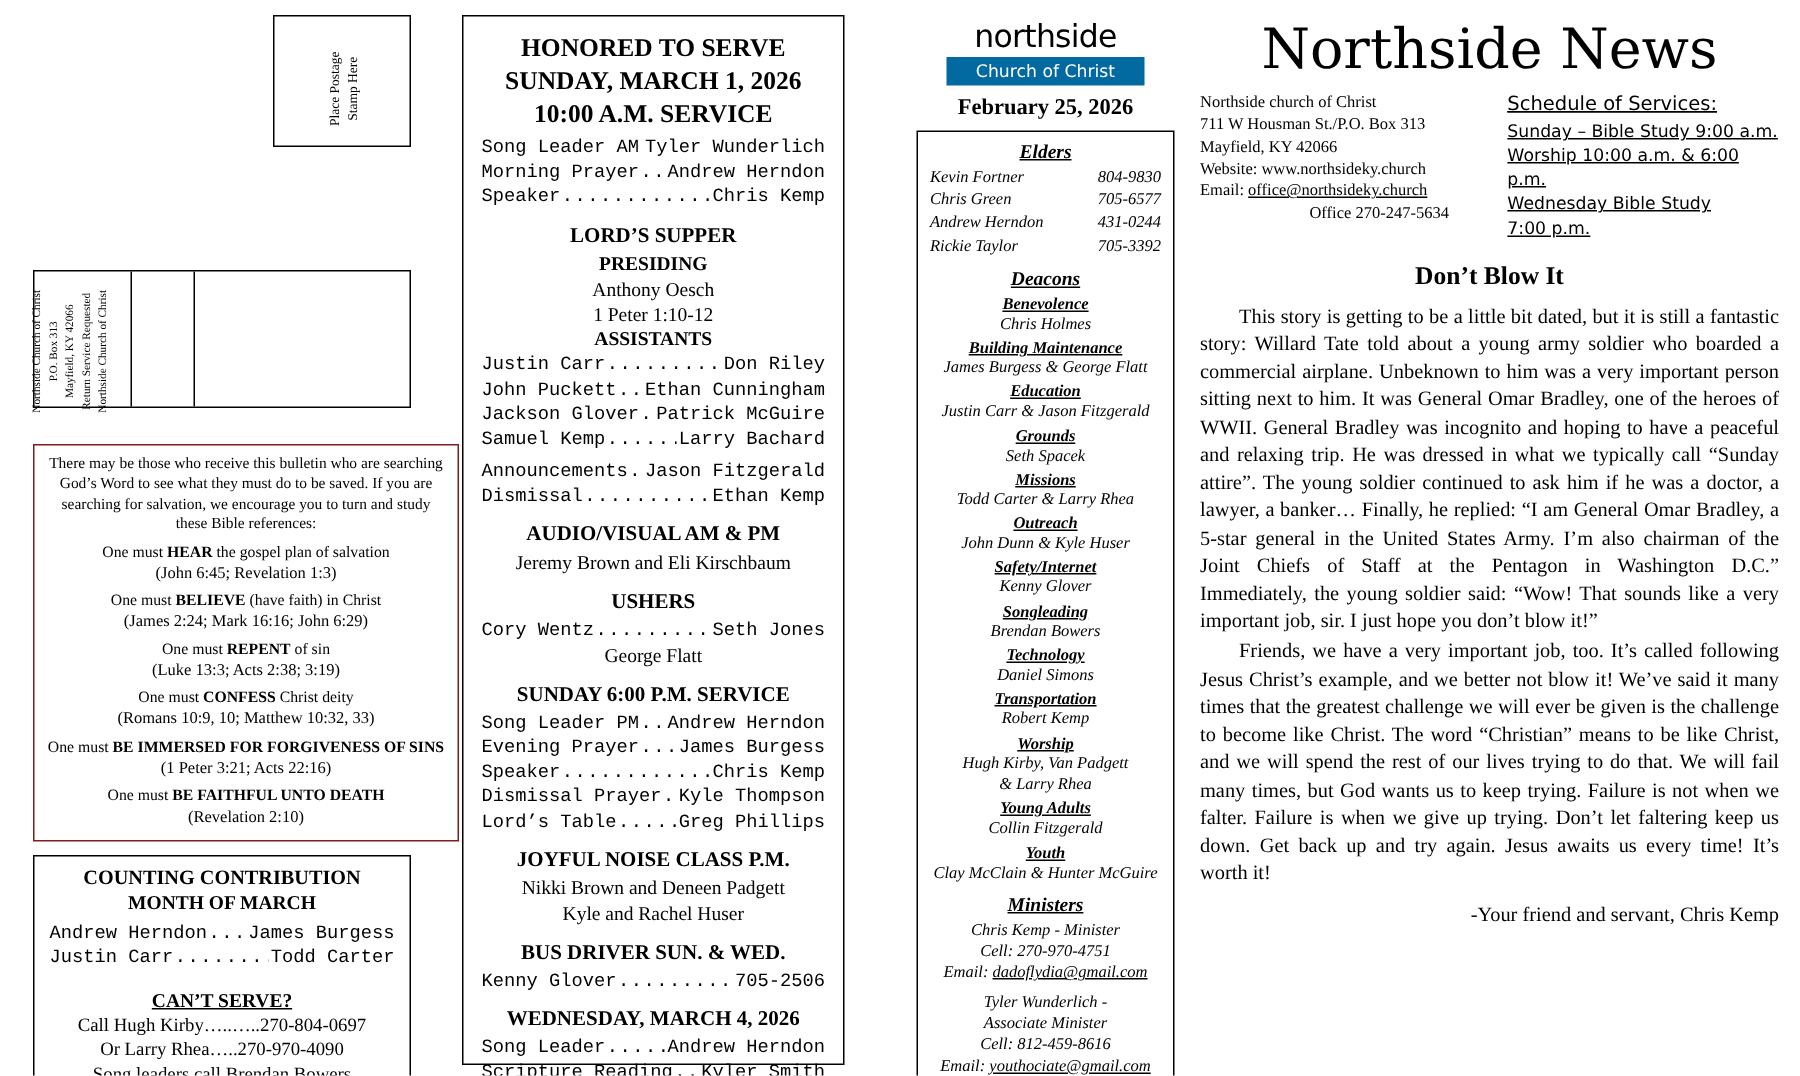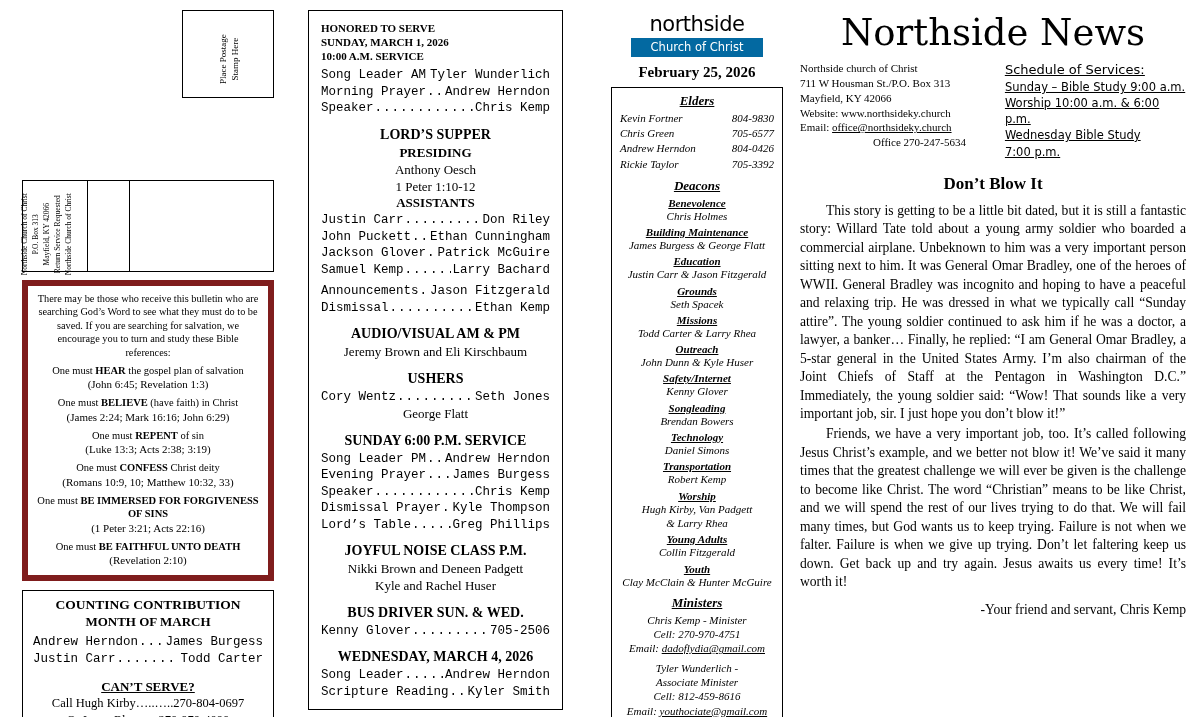--- a/index.html
+++ b/index.html
@@ -78,23 +78,23 @@
   .retaddr {
     position: absolute;
     left: -56px; top: 26px;
     width: 160px;
     transform: rotate(-90deg);
     font-size: 7.5px;
     line-height: 1.45;
     text-align: center;
   }
   .bible-box {
-    margin-top: 8px;
-    width: 252px;
-    border: 6px solid #7f1d1d;
+    margin-top: 24px;
+    width: 284px;
+    border: 1px solid #7f1d1d;
     box-sizing: border-box;
     padding: 6px 8px 8px 8px;
     font-size: 10.5px;
     line-height: 1.28;
     text-align: center;
   }
   .bible-box .lead {
     text-align: center;
     font-size: 10.3px;
     line-height: 1.3;
@@ -135,21 +135,21 @@
 
   
   .col2 {
     position: absolute; left: 308px; top: 10px;
     width: 255px; height: 700px;
     border: 1px solid #000;
     box-sizing: border-box;
     padding: 10px 12px;
   }
   .col2 h2 {
-    margin: 0; font-size: 11px; text-align: left; font-weight: bold;
+    margin: 0; font-size: 17px; text-align: center; font-weight: bold;
     line-height: 1.28;
   }
   .col2 h3 {
     margin: 10px 0 2px 0; font-size: 14px; text-align: center; font-weight: bold;
   }
   .col2 .sub { text-align: center; font-size: 13px; line-height: 1.3; }
 
   
   .col3 {
     position: absolute; left: 611px; top: 10px;
@@ -487,21 +487,21 @@
           <div class="eldrow">
             <span class="n">Kevin Fortner</span>
             <span class="p">804-9830</span>
           </div>
           <div class="eldrow">
             <span class="n">Chris Green</span>
             <span class="p">705-6577</span>
           </div>
           <div class="eldrow">
             <span class="n">Andrew Herndon</span>
-            <span class="p">804-0426</span>
+            <span class="p">431-0244</span>
           </div>
           <div class="eldrow">
             <span class="n">Rickie Taylor</span>
             <span class="p">705-3392</span>
           </div>
         </div>
 
       <h3>Deacons</h3>
       <div id="deacons">
           <div class="role">Benevolence</div>

